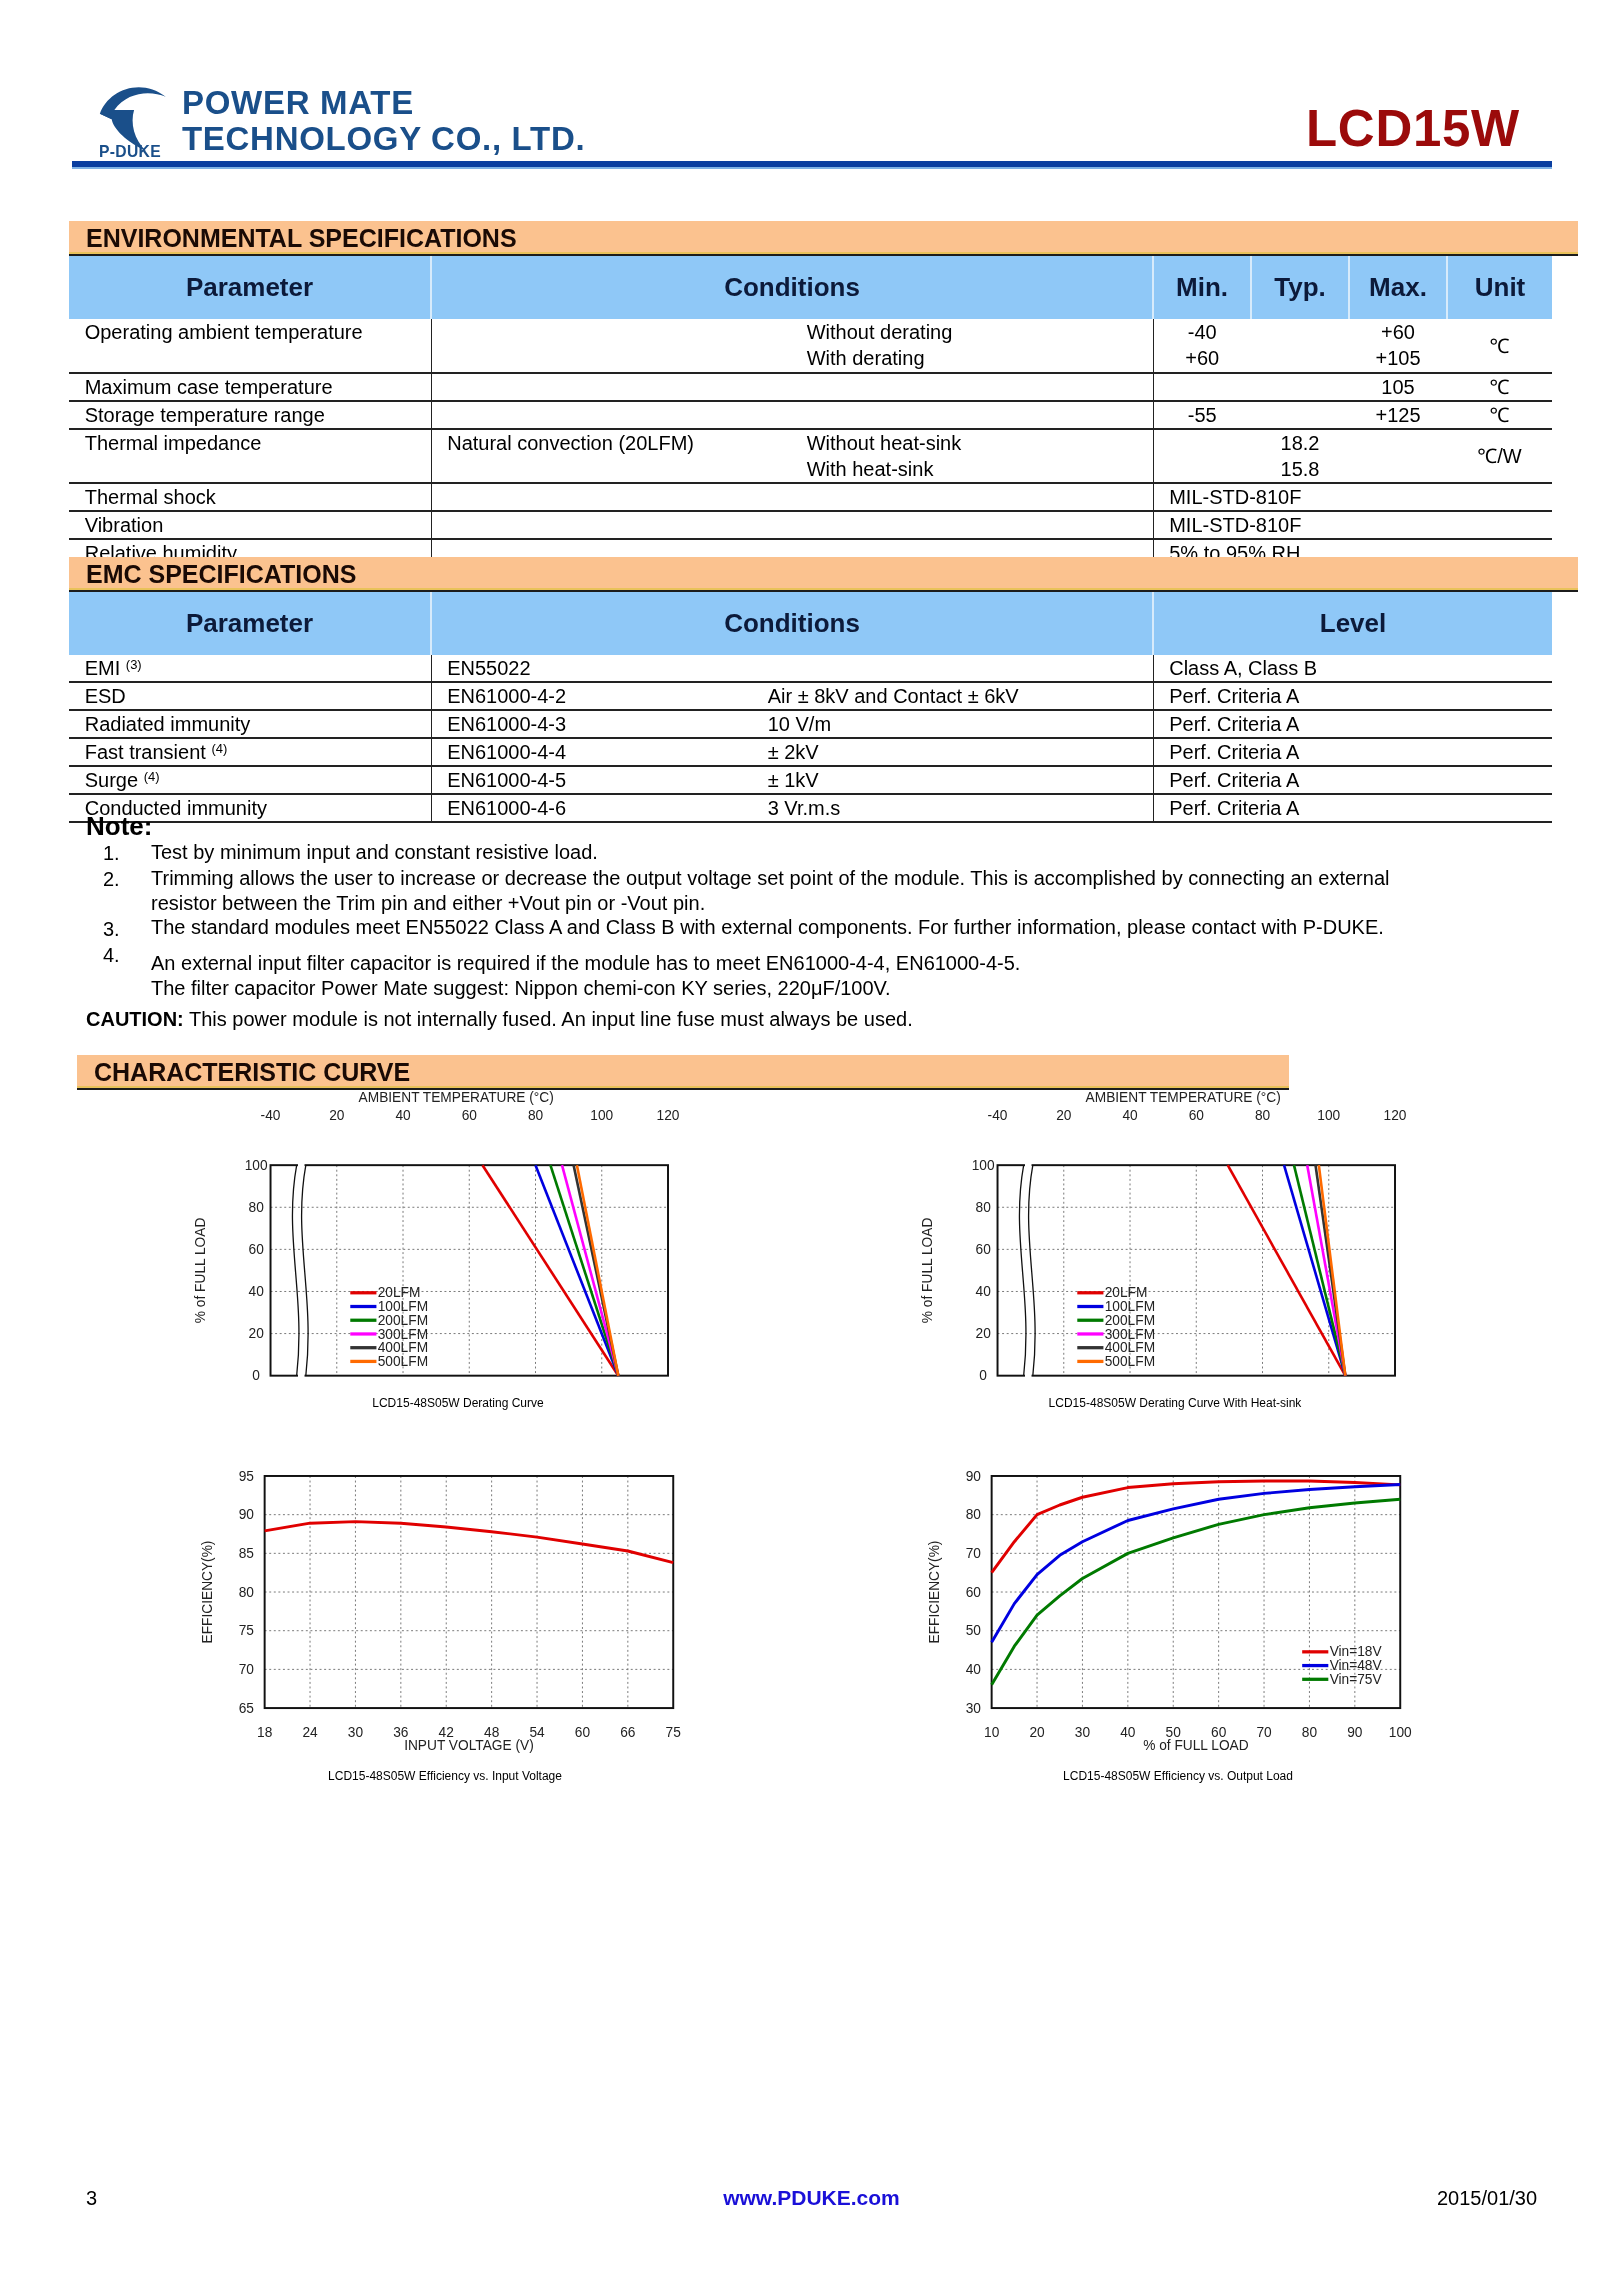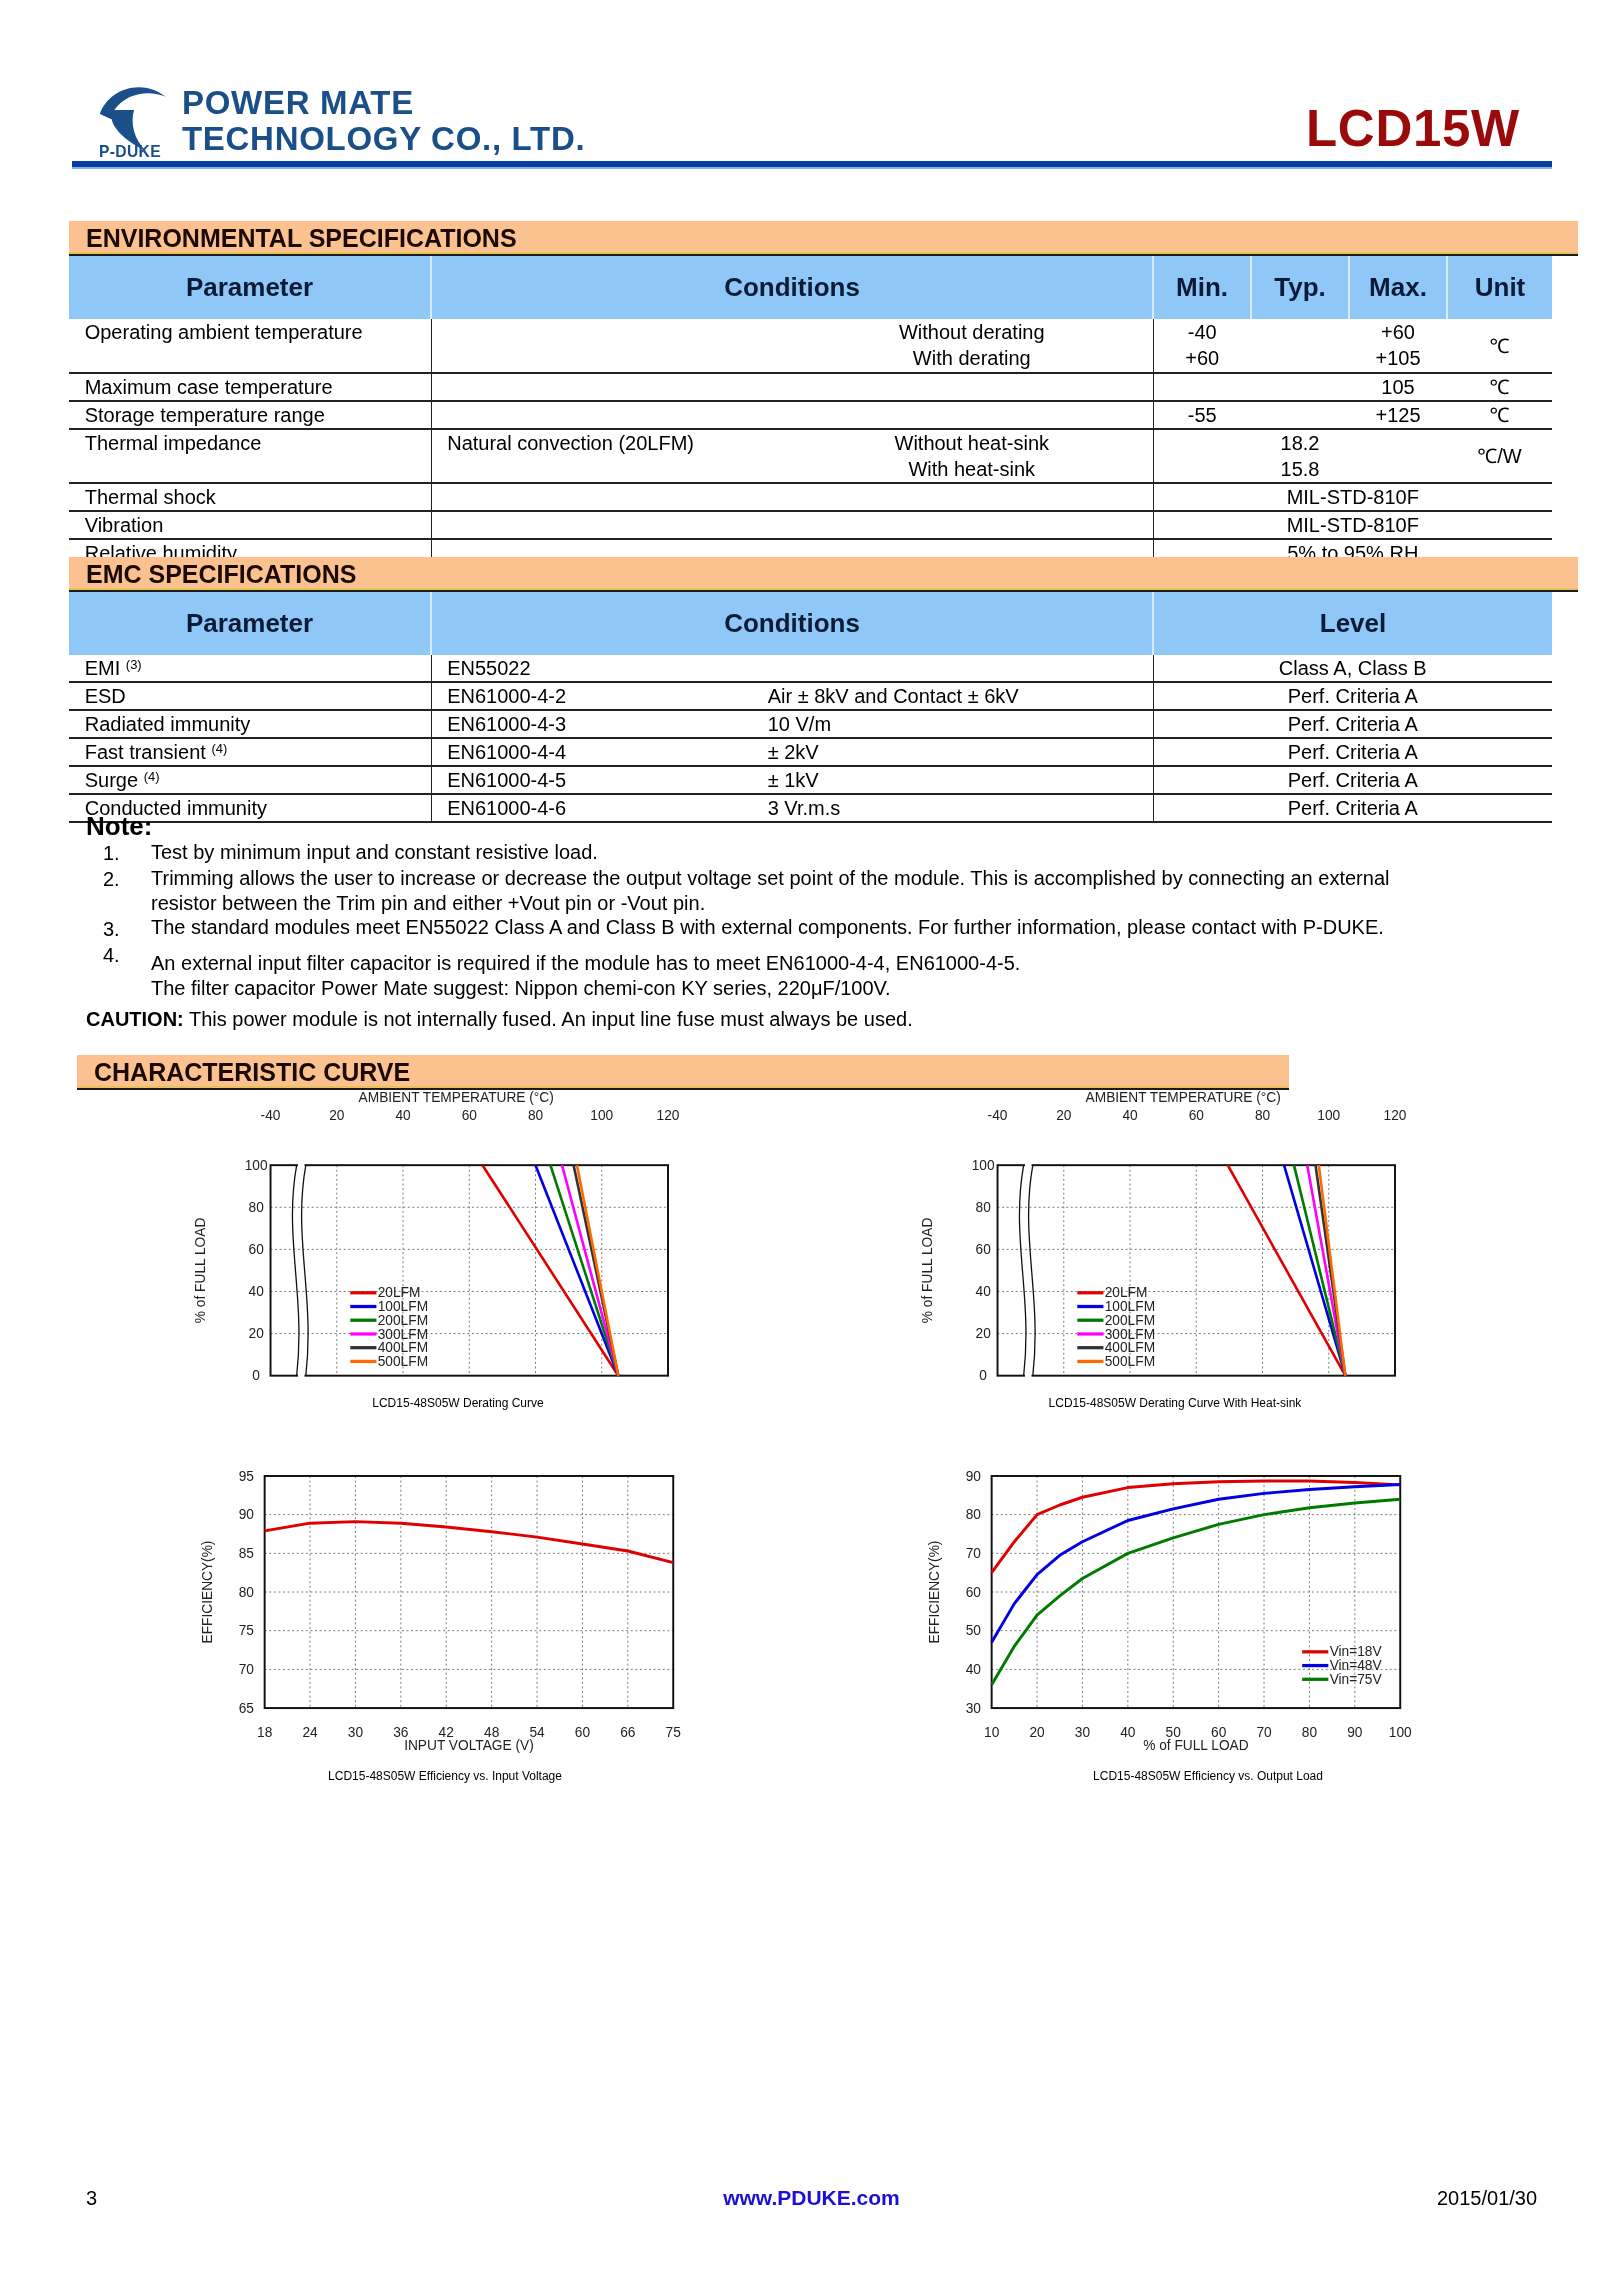--- a/index.html
+++ b/index.html
@@ -18,21 +18,21 @@
   
   .section-bar { position:absolute; left:69px; width:1483px; height:33px; background:#fbc28f; border-bottom:2.6px solid #1c1c1c; box-shadow: inset 0 -2px 0 #e9c25a; padding-left: 26px; }
   .section-bar span { position:absolute; left:17px; top:2.6px; font-weight:bold; font-size:25px; color:#1a0a05; }
 
   
   table.spec { position:absolute; left:69px; width:1483px; border-collapse:collapse; table-layout:fixed; font-size:20px; }
   table.spec th { background:#8fc8f7; color:#0c1a3a; font-weight:bold; font-size:26px; height:31px; padding:16px; border-left:2.6px solid #d7ebfb; text-align:center; }
   table.spec th:first-child { border-left:none; }
   table.spec td { padding:0 15.7px; vertical-align:top; border-bottom:2px solid #222; height:25.5px; line-height:26px; }
   table.spec td.vl { border-left:1.3px solid #222; }
-  table.spec td.r { text-align:center;margin-top:36px; }
+  table.spec td.r { text-align:left;margin-top:36px; }
   table.spec td.c { text-align:center; }
   table.spec td.mid { vertical-align:middle; }
   sup { font-size:13px; vertical-align:top; position:relative; top:-2.6px; }
 
   
   #notes-title { left:86px; top:811px; font-weight:bold; font-size:26px; }
   .note-num { position:absolute; left:103px; font-size:20px; }
   .note-text { position:absolute; left:151px; font-size:20px; width:1387px; line-height:25px; }
   #caution { left:86px; top:1008px; font-size:20px; }
   #caution b { font-weight:bold; }
@@ -421,18 +421,18 @@
     <polyline points="105,182.91666666666666 139.72222222222223,135.58333333333334 174.44444444444446,94.16666666666663 209.16666666666666,79.375 243.88888888888889,67.54166666666669 313.3333333333333,52.75 382.77777777777777,46.833333333333314 452.22222222222223,43.875 521.6666666666666,42.69166666666666 591.1111111111111,42.69166666666666 660.5555555555555,45.058333333333394 730,48.60833333333335" fill="none" stroke="#e00000" stroke-width="4.5" stroke-linejoin="round"></polyline>
     <line x1="580" x2="620" y1="304" y2="304" stroke="#e00000" stroke-width="5"></line>
     <text x="622" y="311" class="legend-text" text-anchor="start">Vin=18V</text>
     <polyline points="105,289.4166666666667 139.72222222222223,230.25 174.44444444444446,185.87500000000003 209.16666666666666,156.29166666666666 243.88888888888889,135.58333333333334 313.3333333333333,103.04166666666669 382.77777777777777,85.29166666666669 452.22222222222223,70.5 521.6666666666666,61.625 591.1111111111111,55.708333333333314 660.5555555555555,51.56666666666666 730,48.01666666666671" fill="none" stroke="#0000e0" stroke-width="4.5" stroke-linejoin="round"></polyline>
     <line x1="580" x2="620" y1="325" y2="325" stroke="#0000e0" stroke-width="5"></line>
     <text x="622" y="332" class="legend-text" text-anchor="start">Vin=48V</text>
     <polyline points="105,354.5 139.72222222222223,295.3333333333333 174.44444444444446,248 209.16666666666666,218.41666666666666 243.88888888888889,191.79166666666666 313.3333333333333,153.33333333333334 382.77777777777777,129.66666666666669 452.22222222222223,108.95833333333337 521.6666666666666,94.16666666666663 591.1111111111111,83.51666666666671 660.5555555555555,76.41666666666669 730,70.5" fill="none" stroke="#007a00" stroke-width="4.5" stroke-linejoin="round"></polyline>
     <line x1="580" x2="620" y1="346" y2="346" stroke="#007a00" stroke-width="5"></line>
     <text x="622" y="353" class="legend-text" text-anchor="start">Vin=75V</text>
   </svg>
-<div class="chart-caption" style="left:881px; top:1769px;">LCD15-48S05W Efficiency vs. Output Load</div>
+<div class="chart-caption" style="left:851px; top:1769px;">LCD15-48S05W Efficiency vs. Output Load</div>
 
 <div id="footer-page" class="abs">3</div>
 <div id="footer-url" class="abs">www.PDUKE.com</div>
 <div id="footer-date" class="abs">2015/01/30</div>
 
 
 </body></html>

